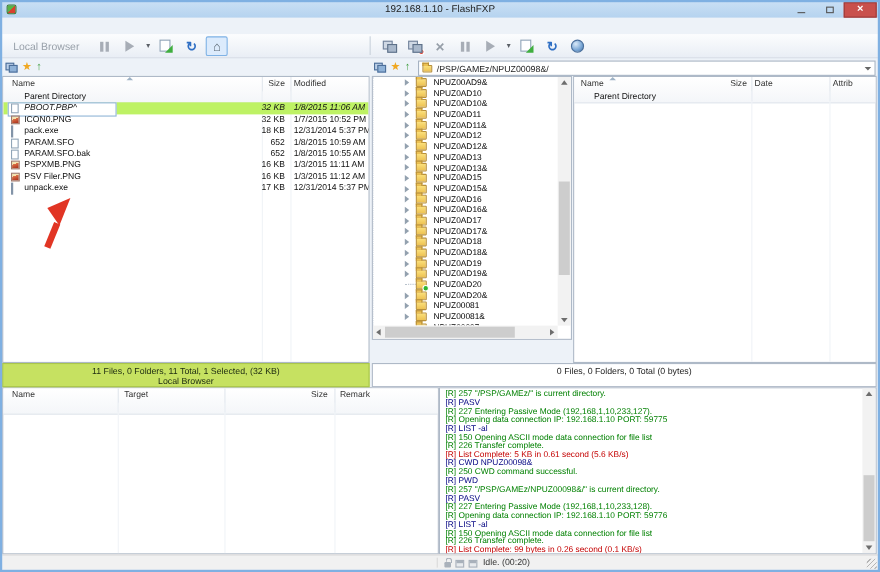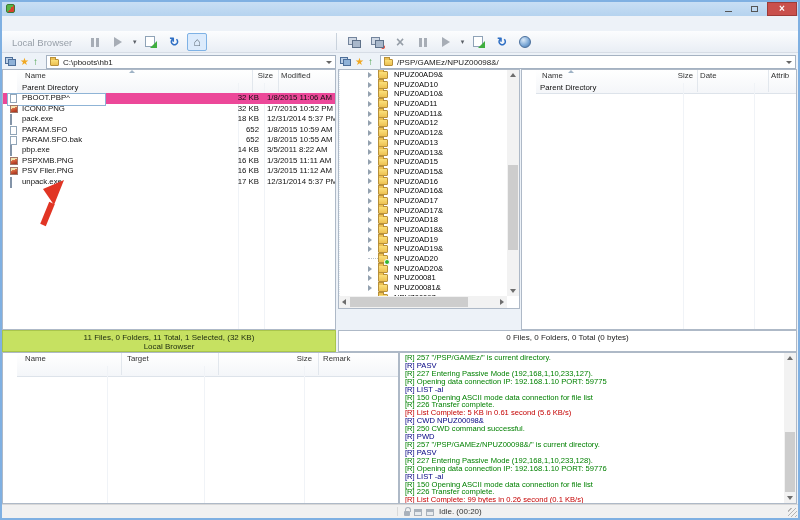--- a/index.html
+++ b/index.html
@@ -67,32 +67,32 @@
          display:flex;align-items:center;padding:0 3px;font-size:8px;color:#222;z-index:40;}
   .combo-local{left:46px;width:290px;}
   .combo-remote{left:380px;width:416px;}
   .cfolder{width:9px;height:7px;background:linear-gradient(#fbe07a,#edc152);border:1px solid #b8903a;
            border-radius:1px;margin-right:4px;flex:none;position:relative;}
   .cfolder::before{content:"";position:absolute;left:-1px;top:-3px;width:4px;height:2px;background:#edc152;border:1px solid #b8903a;border-bottom:none;}
   .ccaret{margin-left:auto;width:0;height:0;border-top:3px solid #666;border-left:3px solid transparent;border-right:3px solid transparent;}
 
   
   .pane{position:absolute;background:#fff;border:1px solid #aeb9c7;overflow:hidden;z-index:30;}
-  .lheader{position:absolute;left:14px;top:0;right:0;height:24px;background:linear-gradient(#ffffff,#f4f6f9);
+  .lheader{position:absolute;left:0;top:0;right:0;height:24px;background:linear-gradient(#ffffff,#f4f6f9);
            border-bottom:1px solid #dde3ea;font-size:7.8px;color:#333;}
   .lheader span{position:absolute;top:0;line-height:12px;}
   .hsep{position:absolute;top:1px;bottom:1px;width:1px;background:#e2e7ed;}
   .sortarrow{position:absolute;top:2px;width:0;height:0;border-left:3px solid transparent;border-right:3px solid transparent;border-bottom:3px solid #9fb3c6;}
   .colline{position:absolute;top:13px;bottom:0;width:1px;background:#f0f3f7;}
 
   
   .local-pane{left:2px;top:69px;width:334px;height:261px;}
   .file-list{position:absolute;left:0;top:13px;right:0;bottom:0;}
   .frow{position:relative;height:10.4px;font-size:7.8px;color:#111;}
-  .frow.sel{background:#ec4899;}
+  .frow.sel{background:#bef264;font-style:italic;}
   .frow.editing::before{content:"";position:absolute;left:4px;top:0;width:97px;height:10.4px;
         background:#fff;border:1px solid #8fb4d6;}
   .fic{position:absolute;left:7px;top:1px;z-index:1;}
   .fname{position:absolute;left:19px;top:0;line-height:10.4px;white-space:nowrap;z-index:1;}
   .fsize{position:absolute;left:170px;width:86px;top:0;text-align:right;line-height:10.4px;}
   .fmod{position:absolute;left:264px;top:0;line-height:10.4px;white-space:nowrap;}
   .ic-parent-up{font-size:9px;font-weight:bold;color:#1e5f9e;line-height:8px;top:1px;}
   .ic-file{width:7px;height:9px;background:#fff;border:1px solid #92a6b8;}
   .ic-image{width:8px;height:8px;border:1px solid #a0786a;
         background:linear-gradient(160deg,#f4e3af 35%,#dd7046 35%,#b03a23 85%);}
@@ -171,20 +171,21 @@
        background:repeating-linear-gradient(135deg,transparent 0 2px,#b5b5b5 2px 3px);}
 </style>
 </head>
 <body>
 
 <div class="window">
   <div class="win-border"></div>
 
   <div class="titlebar">
     <span class="app-icon"></span>
+    <span class="title-text">192.168.1.10 - FlashFXP</span>
     <span class="win-btns">
       <span class="wbtn">
           <span class="bar"></span>
         </span>
       <span class="wbtn">
           <span class="box"></span>
         </span>
       <span class="wbtn close">×</span>
     </span>
   </div>
@@ -239,25 +240,20 @@
       <span class="tbtn">
           <span class="ic-globe"></span>
         </span>
     </div>
   </div>
 
   <div class="addr-icons ai-left">
     <span class="ic-net"></span>
     <span class="ic-star">★</span>
     <span class="ic-up">↑</span>
-  </div>
-  <div class="combo combo-local">
-    <span class="cfolder"></span>
-    <span>C:\pboots\hb1</span>
-    <span class="ccaret"></span>
   </div>
   <div class="addr-icons ai-right">
     <span class="ic-net"></span>
     <span class="ic-star">★</span>
     <span class="ic-up">↑</span>
   </div>
   <div class="combo combo-remote">
     <span class="cfolder"></span>
     <span>/PSP/GAMEz/NPUZ00098&amp;/</span>
     <span class="ccaret"></span>
@@ -299,21 +295,20 @@
           <span class="fname">PARAM.SFO</span>
           <span class="fsize">652</span>
           <span class="fmod">1/8/2015 10:59 AM</span>
         </div>
         <div class="frow">
           <span class="fic ic-file"></span>
           <span class="fname">PARAM.SFO.bak</span>
           <span class="fsize">652</span>
           <span class="fmod">1/8/2015 10:55 AM</span>
         </div>
-        <div class="frow"><span class="fic ic-exe"></span><span class="fname">pbp.exe</span><span class="fsize">14 KB</span><span class="fmod">3/5/2011 8:22 AM</span></div>
         <div class="frow">
           <span class="fic ic-image"></span>
           <span class="fname">PSPXMB.PNG</span>
           <span class="fsize">16 KB</span>
           <span class="fmod">1/3/2015 11:11 AM</span>
         </div>
         <div class="frow">
           <span class="fic ic-image"></span>
           <span class="fname">PSV Filer.PNG</span>
           <span class="fsize">16 KB</span>

